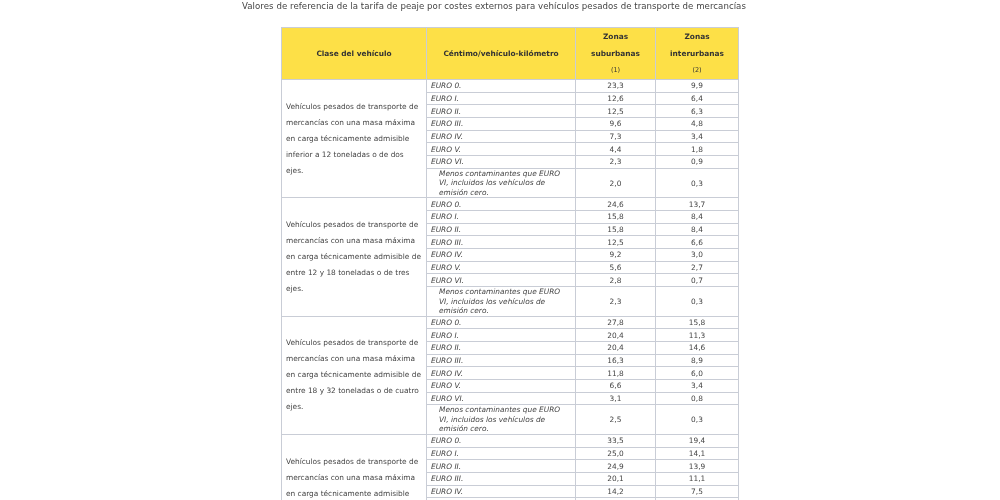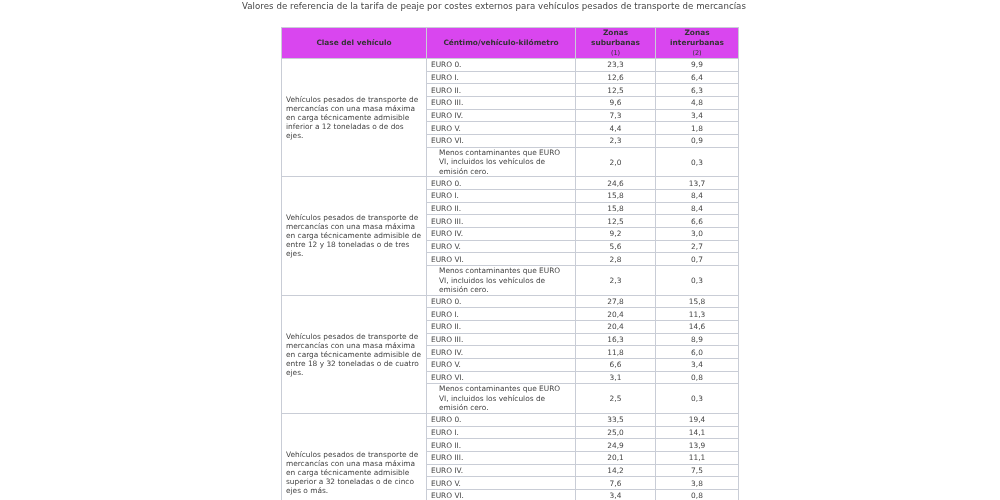--- a/index.html
+++ b/index.html
@@ -3,25 +3,25 @@
 <meta charset="utf-8">
 <style>
   html, body { margin: 0; padding: 0; background: #ffffff; }
   body { width: 1000px; height: 500px; position: relative; overflow: hidden;
          font-family: "DejaVu Sans", sans-serif; color: #333333; }
   .caption { position: absolute; left: 0; top: 1px; width: 988px; text-align: center;
              font-size: 8.6px; color: #444444; letter-spacing: 0.05px; }
   table.tarifa { position: absolute; left: 281px; top: 27px; width: 457px;
                  border-collapse: collapse; table-layout: fixed; font-size: 7.4px; }
   table.tarifa th, table.tarifa td { border: 1px solid #c9cdd6; padding: 0 4px; }
-  table.tarifa th { background: #d946ef; font-weight: bold; color: #333; height: 23px;
-                    text-align: center; vertical-align: middle; line-height: 10px; }
+  table.tarifa th { background: #fde047; font-weight: bold; color: #333; height: 23px;
+                    text-align: center; vertical-align: middle; line-height: 17px; }
   table.tarifa th .note { font-weight: normal; font-size: 6.5px; display: block; }
-  td.clase { vertical-align: middle; line-height: 9px; padding: 0 3px; color: #444; margin-left: 44px; }
-  td.euro { height: 11.7px; line-height: 11px; color: #444; white-space: nowrap; }
+  td.clase { vertical-align: middle; line-height: 16px; padding: 0 3px; color: #444; margin-left: 44px; }
+  td.euro { height: 11.7px; line-height: 11px; color: #444; white-space: nowrap; font-style: italic; }
   td.euro.tall { height: 21px; line-height: 9.5px; white-space: normal; padding-left: 12px; }
   td.num { text-align: center; color: #444; }
   col.c1 { width: 145px; } col.c2 { width: 149px; } col.c3 { width: 80px; } col.c4 { width: 83px; }
 </style>
 </head>
 <body>
 
 <div class="caption">Valores de referencia de la tarifa de peaje por costes externos para vehículos pesados de transporte de mercancías</div>
 
 <table class="tarifa">

